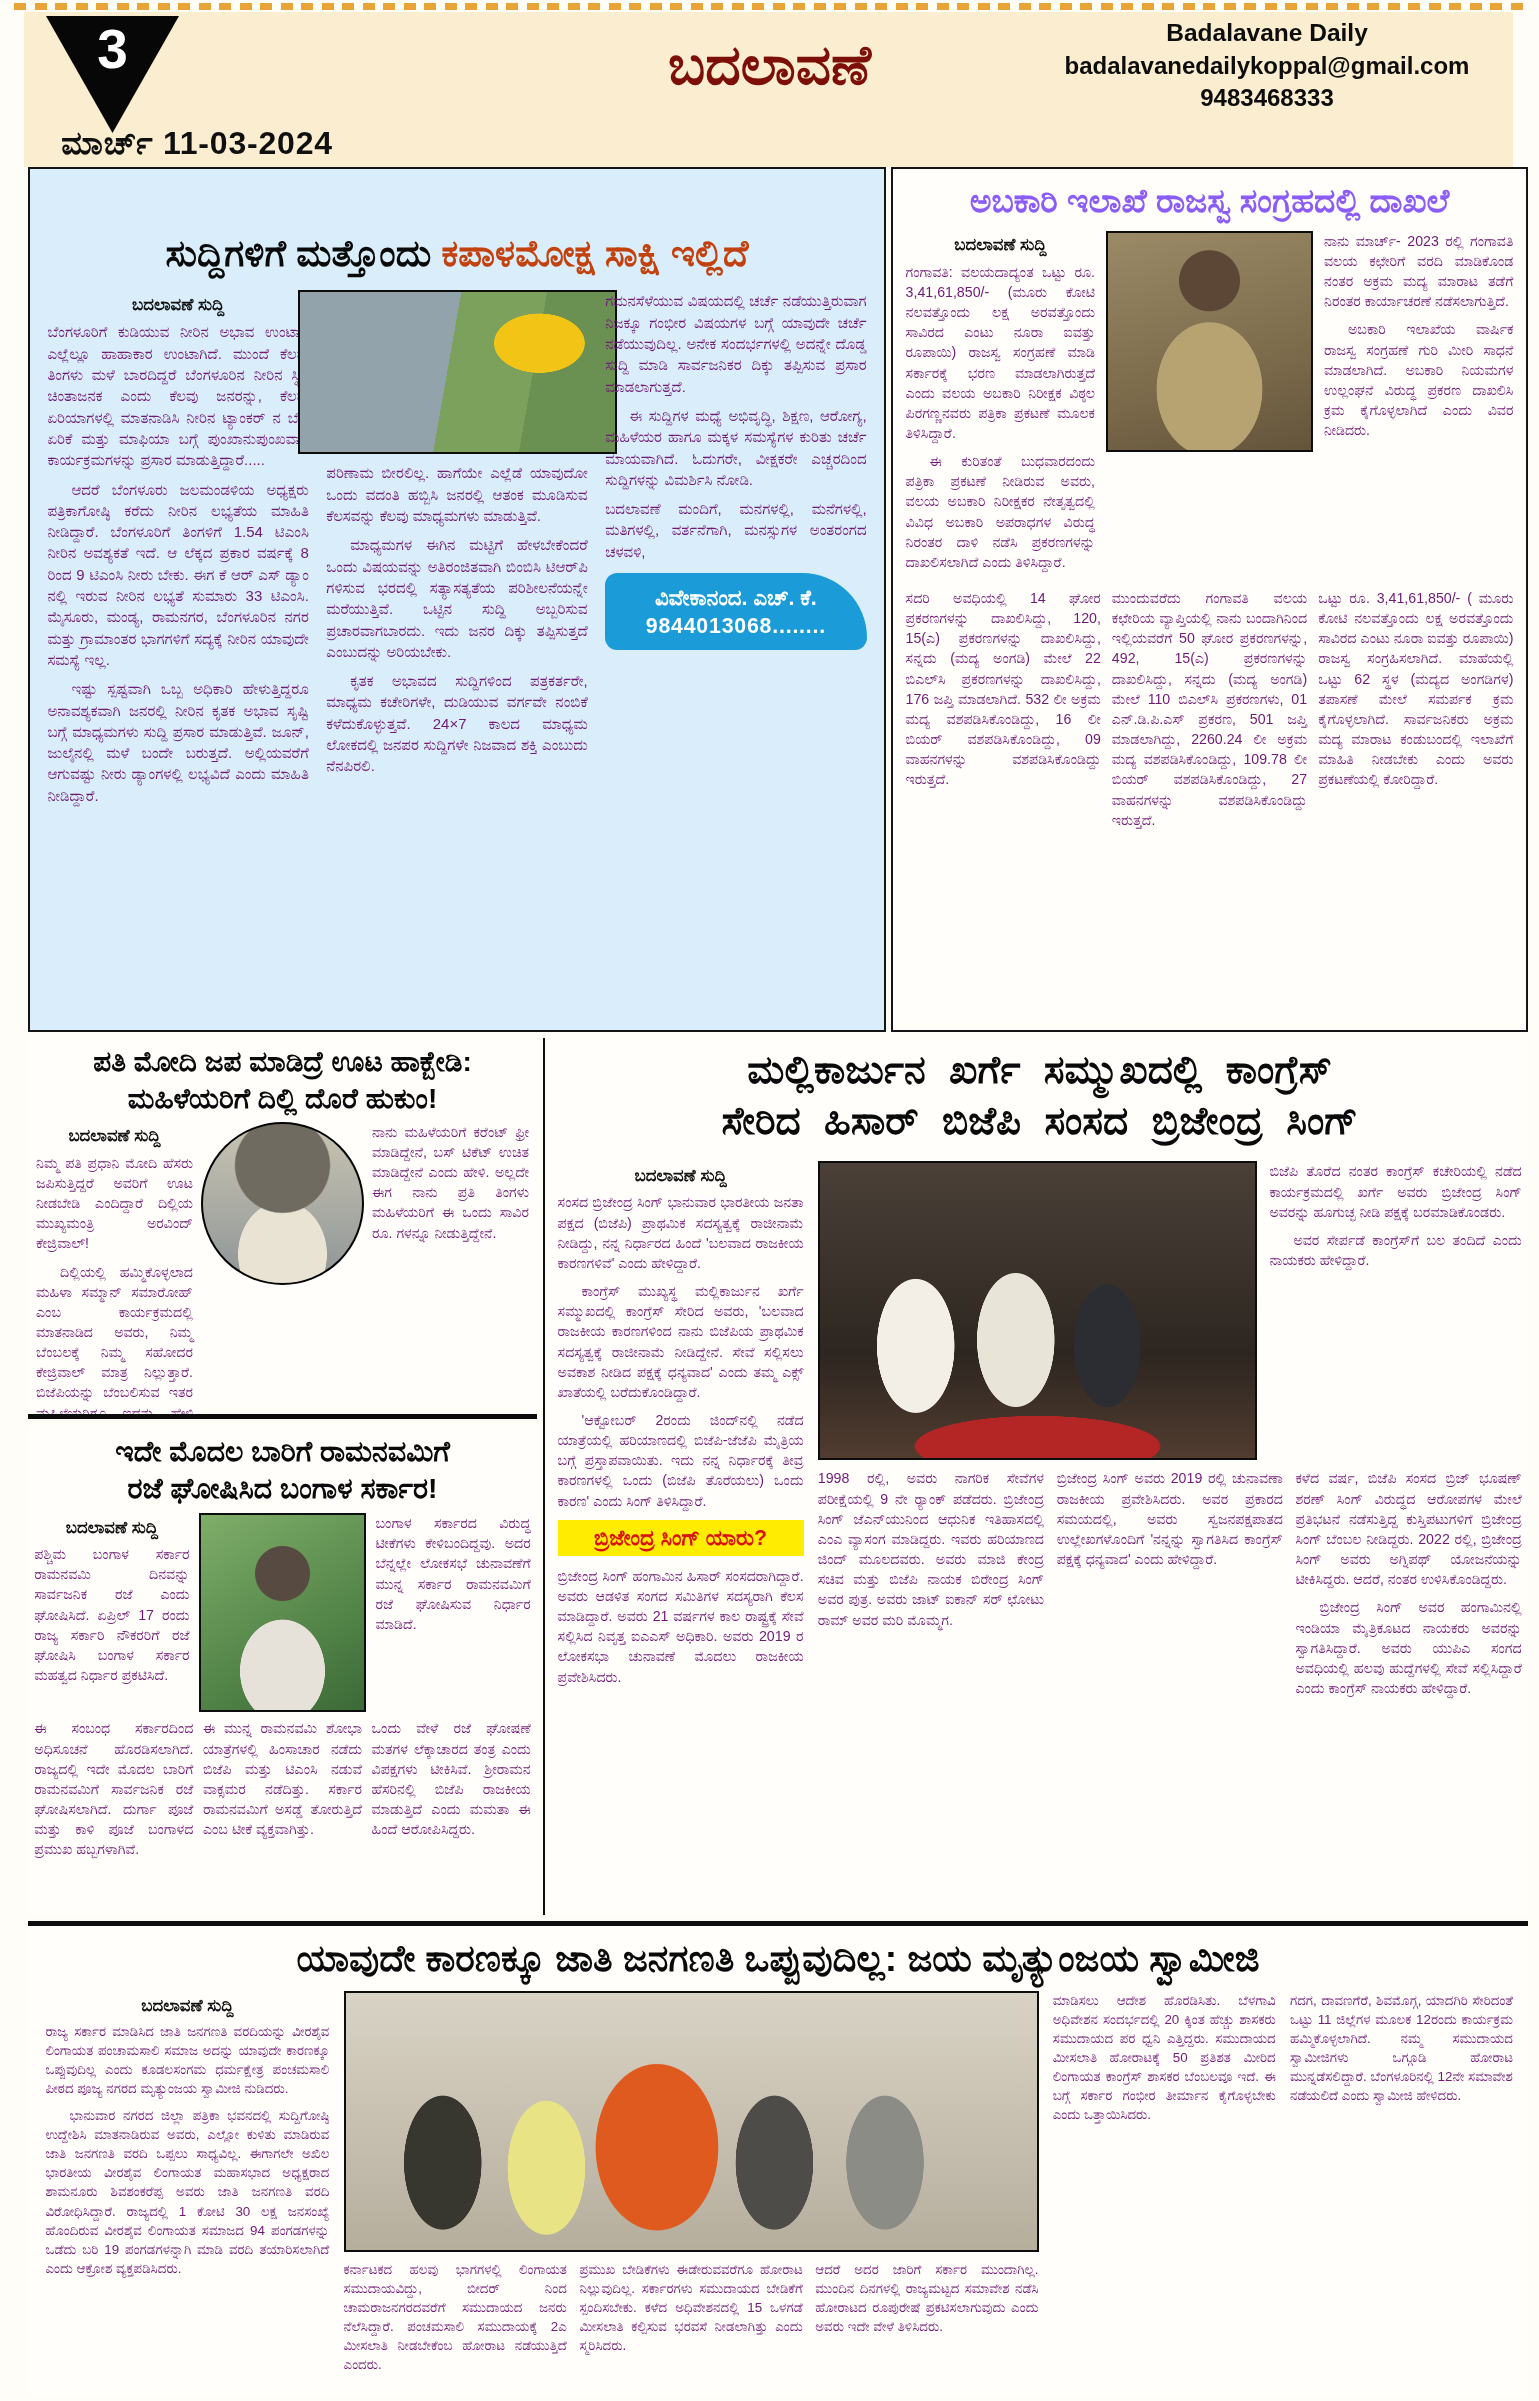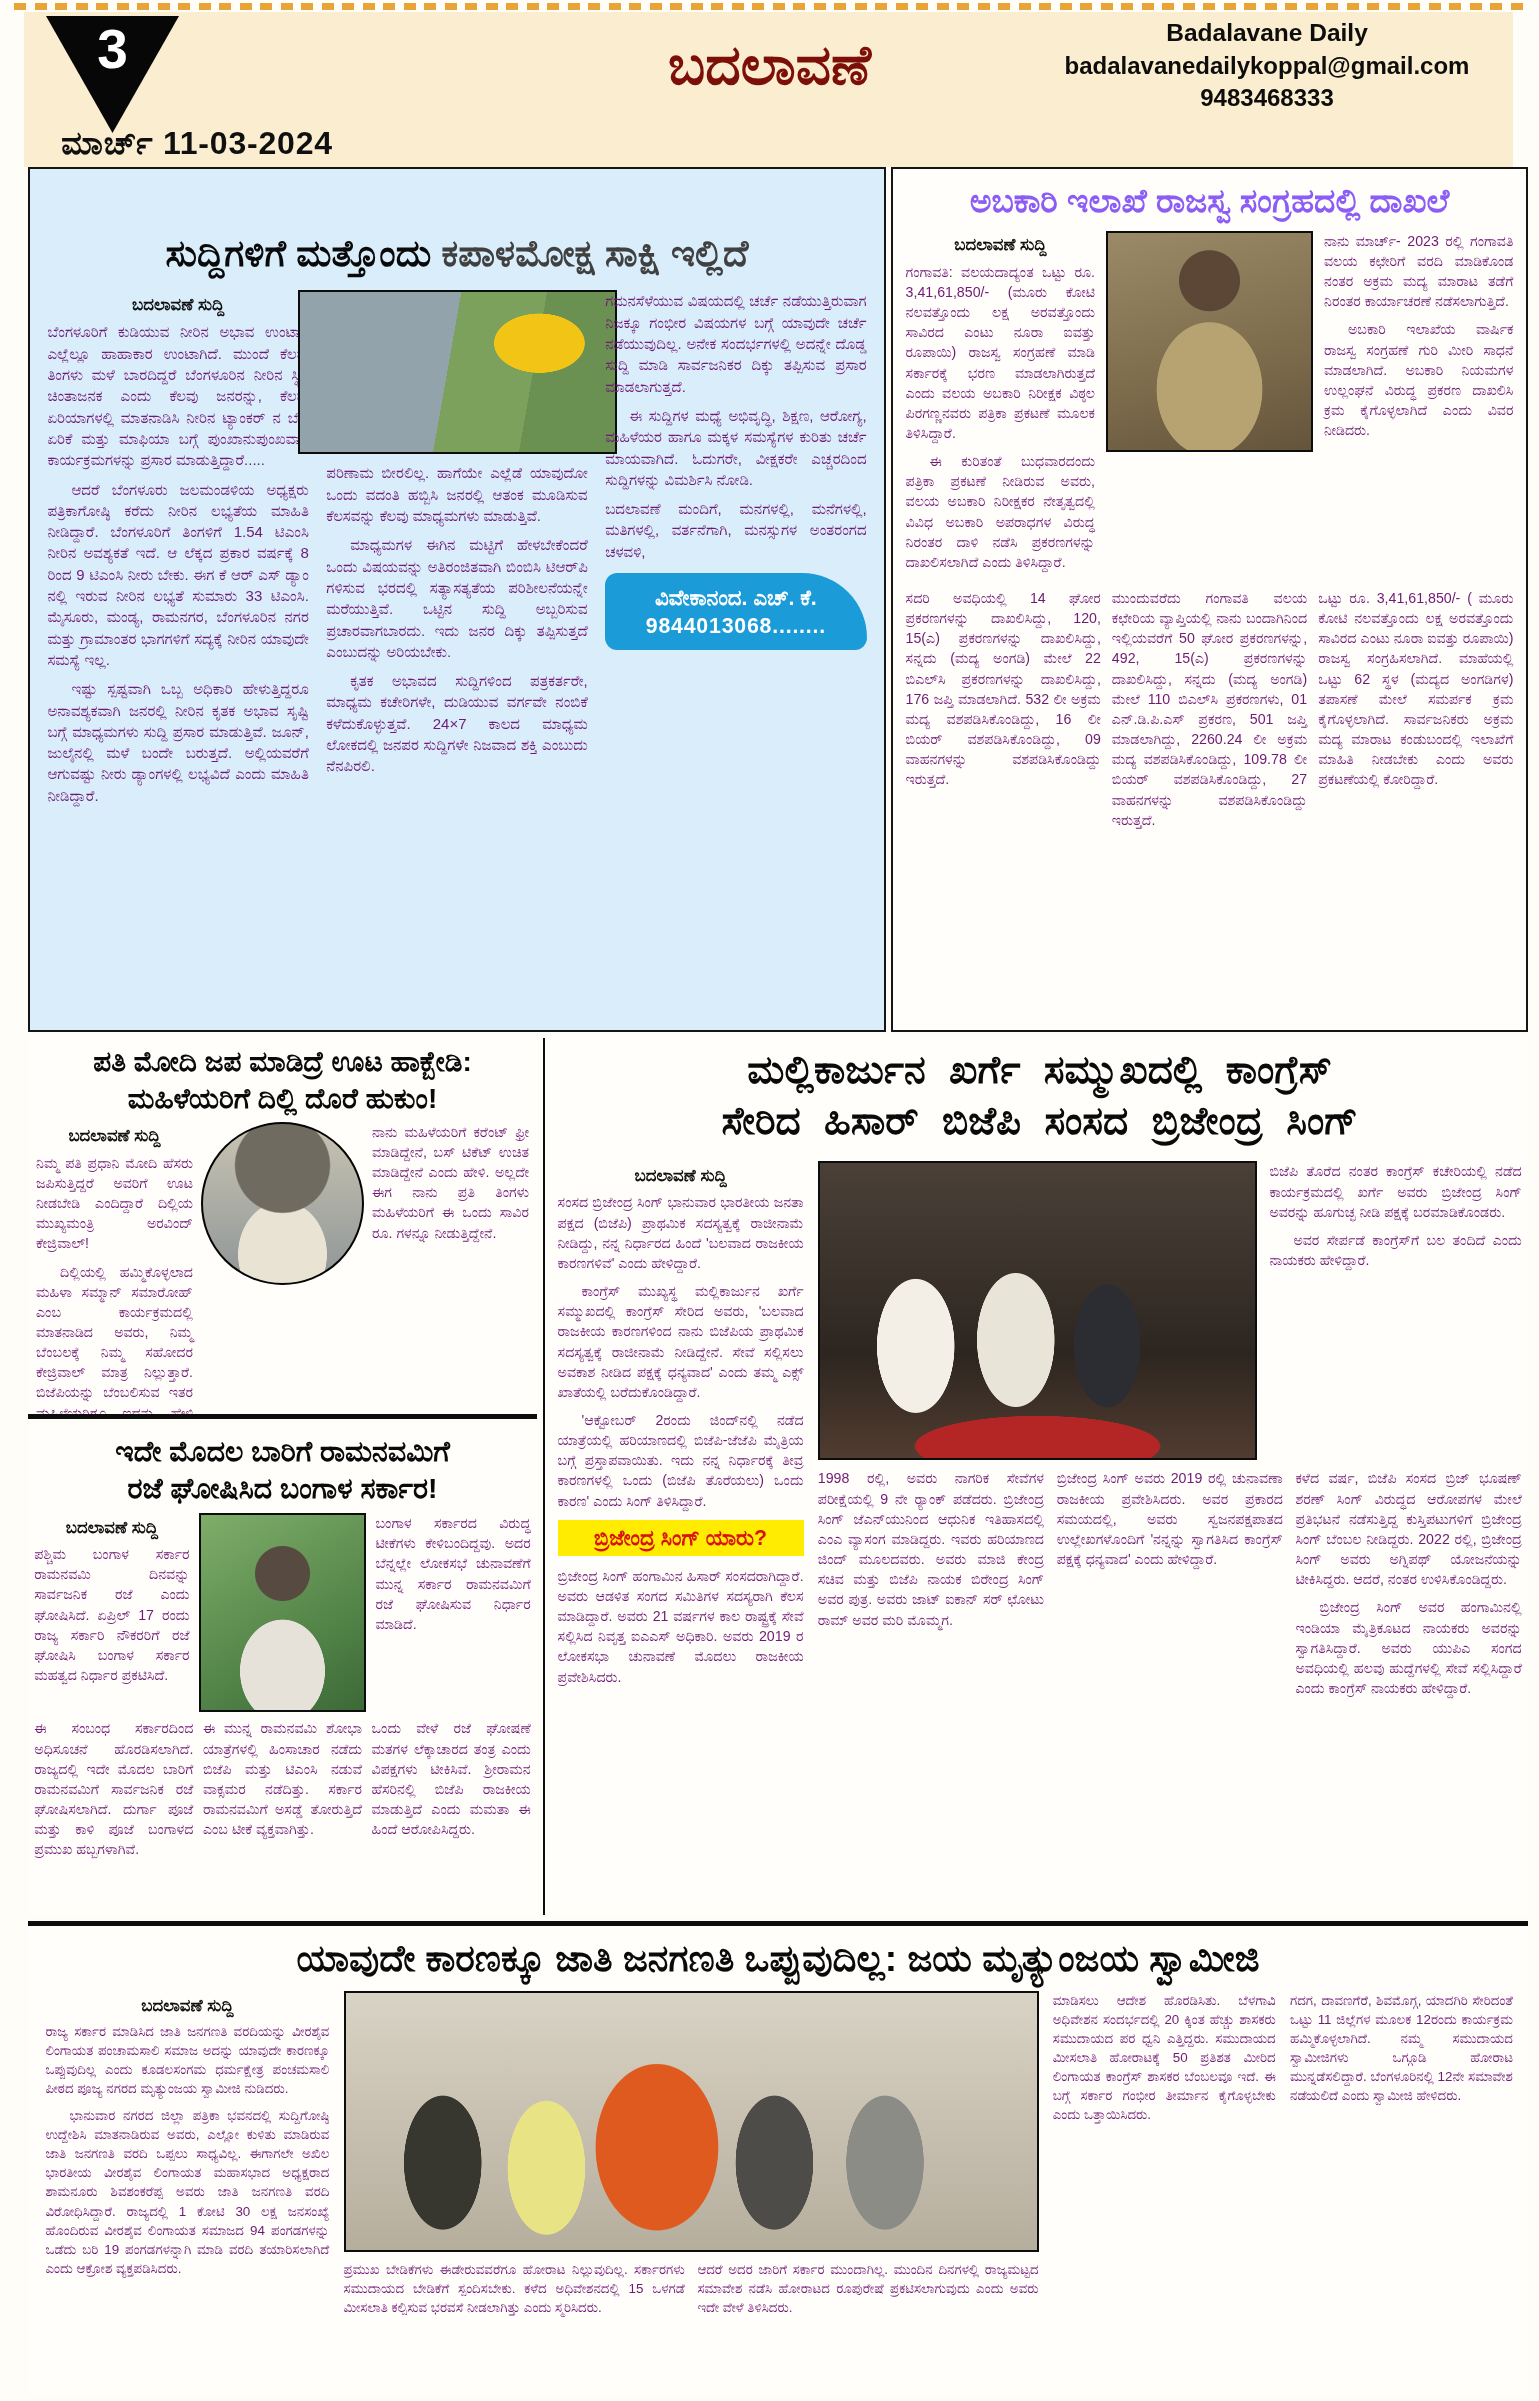--- a/index.html
+++ b/index.html
@@ -27,21 +27,21 @@
   .byline { text-align:center; font-weight:bold; font-size:16.6px; margin:4.7px 0 6.3px; color:#111; }
   p.body { font-size:15px; line-height:1.42; text-align:justify; color:#701a75; margin-bottom:8px; }
   p.small { font-size:14.2px; }
   p.tiny { font-size:13.4px; }
   .ind { text-indent:24px; }
   .photo { border:2.4px solid #0d0d0d; }
 
   
   .art1 { left:28px; top:167px; width:858px; height:865px; background:#d9edfb; border:2.4px solid #151515; }
   .art1 .head { text-align:center; font-weight:bold; font-size:37px; line-height:1.3; margin:12.6px 9.5px 8px; color:#0a0a0a; }
-  .art1 .head .red { color:#404040; }
+  .art1 .head .red { color:#c2410c; }
   .art1 .cols { display:flex; gap:17.4px; padding:4.7px 17.4px; }
   .art1 .col { flex:1; min-width:0; }
   .photo1 { width:122%; margin-left:-11%; height:164px;
     background:
       radial-gradient(ellipse 75px 49px at 76% 32%, #f2c416 0 60%, rgba(0,0,0,0) 61%),
       linear-gradient(100deg,#93a3ab 0 47%, #7ba15c 47% 72%, #6a9152 72%); }
   .author-box { margin-top:11px; background:#1b9cd8; border-radius:12.6px 67px 12.6px 12.6px;
     color:#fff; text-align:center; padding:12.6px 6.3px 11px; }
   .author-box .n { font-size:21.3px; font-weight:bold; }
   .author-box .t { font-size:21.3px; font-weight:bold; margin-top:3.2px; letter-spacing:0.8px; }
@@ -287,20 +287,23 @@
     <div class="grid">
       <div class="c1">
         <div class="byline">ಬದಲಾವಣೆ ಸುದ್ದಿ</div>
         <p class="body tiny">ರಾಜ್ಯ ಸರ್ಕಾರ ಮಾಡಿಸಿದ ಜಾತಿ ಜನಗಣತಿ ವರದಿಯನ್ನು ವೀರಶೈವ ಲಿಂಗಾಯತ ಪಂಚಾಮಸಾಲಿ ಸಮಾಜ ಅದನ್ನು ಯಾವುದೇ ಕಾರಣಕ್ಕೂ ಒಪ್ಪುವುದಿಲ್ಲ ಎಂದು ಕೂಡಲಸಂಗಮ ಧರ್ಮಕ್ಷೇತ್ರ ಪಂಚಮಸಾಲಿ ಪೀಠದ ಪೂಜ್ಯ ನಗರದ ಮೃತ್ಯುಂಜಯ ಸ್ವಾಮೀಜಿ ನುಡಿದರು.</p>
         <p class="body tiny ind">ಭಾನುವಾರ ನಗರದ ಜಿಲ್ಲಾ ಪತ್ರಿಕಾ ಭವನದಲ್ಲಿ ಸುದ್ದಿಗೋಷ್ಠಿ ಉದ್ದೇಶಿಸಿ ಮಾತನಾಡಿರುವ ಅವರು, ಎಲ್ಲೋ ಕುಳಿತು ಮಾಡಿರುವ ಜಾತಿ ಜನಗಣತಿ ವರದಿ ಒಪ್ಪಲು ಸಾಧ್ಯವಿಲ್ಲ. ಈಗಾಗಲೇ ಅಖಿಲ ಭಾರತೀಯ ವೀರಶೈವ ಲಿಂಗಾಯತ ಮಹಾಸಭಾದ ಅಧ್ಯಕ್ಷರಾದ ಶಾಮನೂರು ಶಿವಶಂಕರೆಪ್ಪ ಅವರು ಜಾತಿ ಜನಗಣತಿ ವರದಿ ವಿರೋಧಿಸಿದ್ದಾರೆ. ರಾಜ್ಯದಲ್ಲಿ 1 ಕೋಟಿ 30 ಲಕ್ಷ ಜನಸಂಖ್ಯೆ ಹೊಂದಿರುವ ವೀರಶೈವ ಲಿಂಗಾಯತ ಸಮಾಜದ 94 ಪಂಗಡಗಳನ್ನು ಒಡೆದು ಬರಿ 19 ಪಂಗಡಗಳನ್ನಾಗಿ ಮಾಡಿ ವರದಿ ತಯಾರಿಸಲಾಗಿದೆ ಎಂದು ಆಕ್ರೋಶ ವ್ಯಕ್ತಪಡಿಸಿದರು.</p>
       </div>
       <div class="center">
         <div class="photo photo6"></div>
         <div class="undercols">
           <div class="col">
+            <p class="body tiny">ಕರ್ನಾಟಕದ ಹಲವು ಭಾಗಗಳಲ್ಲಿ ಲಿಂಗಾಯತ ಸಮುದಾಯವಿದ್ದು, ಬೀದರ್ ನಿಂದ ಚಾಮರಾಜನಗರದವರೆಗೆ ಸಮುದಾಯದ ಜನರು ನೆಲೆಸಿದ್ದಾರೆ. ಪಂಚಮಸಾಲಿ ಸಮುದಾಯಕ್ಕೆ 2ಎ ಮೀಸಲಾತಿ ನೀಡಬೇಕೆಂಬ ಹೋರಾಟ ನಡೆಯುತ್ತಿದೆ ಎಂದರು.</p>
+          </div>
+          <div class="col">
             <p class="body tiny">ಪ್ರಮುಖ ಬೇಡಿಕೆಗಳು ಈಡೇರುವವರೆಗೂ ಹೋರಾಟ ನಿಲ್ಲುವುದಿಲ್ಲ. ಸರ್ಕಾರಗಳು ಸಮುದಾಯದ ಬೇಡಿಕೆಗೆ ಸ್ಪಂದಿಸಬೇಕು. ಕಳೆದ ಅಧಿವೇಶನದಲ್ಲಿ 15 ಒಳಗಡೆ ಮೀಸಲಾತಿ ಕಲ್ಪಿಸುವ ಭರವಸೆ ನೀಡಲಾಗಿತ್ತು ಎಂದು ಸ್ಮರಿಸಿದರು.</p>
           </div>
           <div class="col">
             <p class="body tiny">ಆದರೆ ಅದರ ಜಾರಿಗೆ ಸರ್ಕಾರ ಮುಂದಾಗಿಲ್ಲ. ಮುಂದಿನ ದಿನಗಳಲ್ಲಿ ರಾಜ್ಯಮಟ್ಟದ ಸಮಾವೇಶ ನಡೆಸಿ ಹೋರಾಟದ ರೂಪುರೇಷೆ ಪ್ರಕಟಿಸಲಾಗುವುದು ಎಂದು ಅವರು ಇದೇ ವೇಳೆ ತಿಳಿಸಿದರು.</p>
           </div>
         </div>
       </div>
       <div class="cr">
         <p class="body tiny">ಮಾಡಿಸಲು ಆದೇಶ ಹೊರಡಿಸಿತು. ಬೆಳಗಾವಿ ಅಧಿವೇಶನ ಸಂದರ್ಭದಲ್ಲಿ 20 ಕ್ಕಿಂತ ಹೆಚ್ಚು ಶಾಸಕರು ಸಮುದಾಯದ ಪರ ಧ್ವನಿ ಎತ್ತಿದ್ದರು. ಸಮುದಾಯದ ಮೀಸಲಾತಿ ಹೋರಾಟಕ್ಕೆ 50 ಪ್ರತಿಶತ ಮೀರಿದ ಲಿಂಗಾಯತ ಕಾಂಗ್ರೆಸ್ ಶಾಸಕರ ಬೆಂಬಲವೂ ಇದೆ. ಈ ಬಗ್ಗೆ ಸರ್ಕಾರ ಗಂಭೀರ ತೀರ್ಮಾನ ಕೈಗೊಳ್ಳಬೇಕು ಎಂದು ಒತ್ತಾಯಿಸಿದರು.</p>
       </div>

